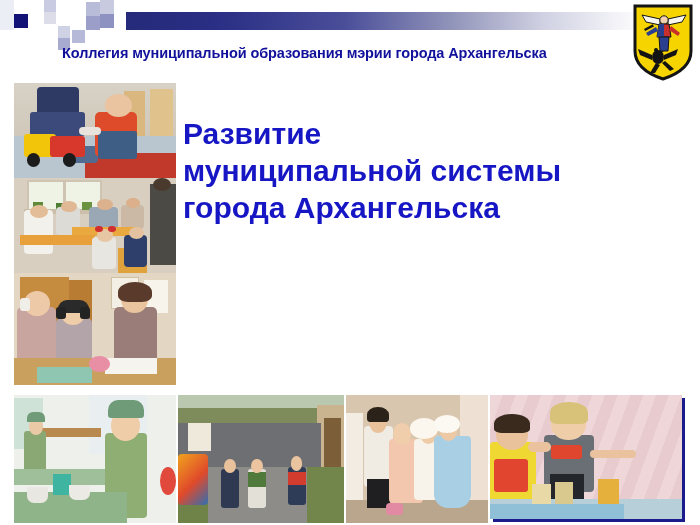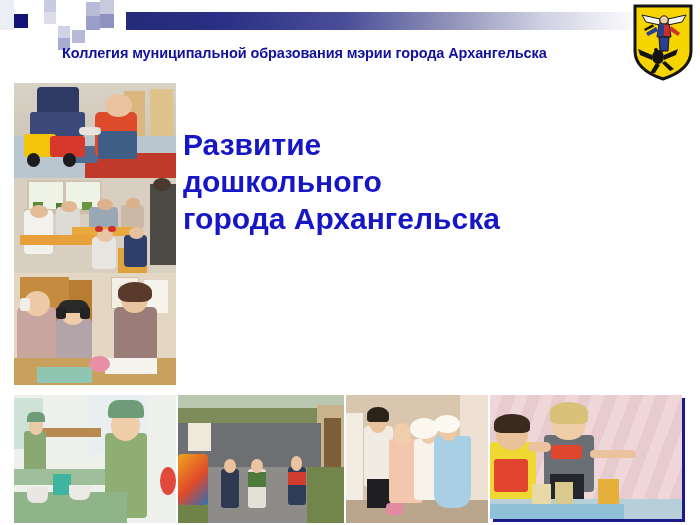--- a/index.html
+++ b/index.html
@@ -38,21 +38,21 @@
     letter-spacing: -0.1px;
     white-space: nowrap;
   }
 
   
   .coa { position: absolute; right: 6px; top: 3px; width: 62px; height: 78px; }
 
   
   .title-block {
     position: absolute;
-    left: 183px; top: 126px;
+    left: 183px; top: 115px;
     width: 505px;
   }
   .title-line {
     font-size: 30px;
     line-height: 37px;
     font-weight: bold;
     color: #1616c4;
     white-space: nowrap;
   }
   .title-date {
@@ -274,21 +274,21 @@
       <path d="M27 34 H37 L36 48 H28 Z" fill="#2a3f8f" stroke="#141414" stroke-width="1"></path>
       <path d="M24 24 L14 30 L16 33 L26 28 Z" fill="#2a3f8f"></path>
       <path d="M39 23 L48 30 L46 33 L37 27 Z" fill="#c9302c"></path>
       <rect x="12" y="26" width="10" height="2.4" fill="#141414" transform="rotate(-28 12 26)"></rect>
     </g>
   </svg>
 </div>
 
 <div class="title-block">
   <div class="title-line">Развитие</div>
-  <div class="title-line">дошкольного</div>
+  <div class="title-line">муниципальной системы</div>
   <div class="title-line">города Архангельска</div>
 </div>
 
 <div class="photo" id="photo-toddler">
   <div class="scene">
     <div class="band t-wallA"></div>
       <div class="band t-floor"></div>
     <div class="obj t-chairA"></div>
       <div class="obj t-chairB"></div>
     <div class="obj t-stroll"></div>

